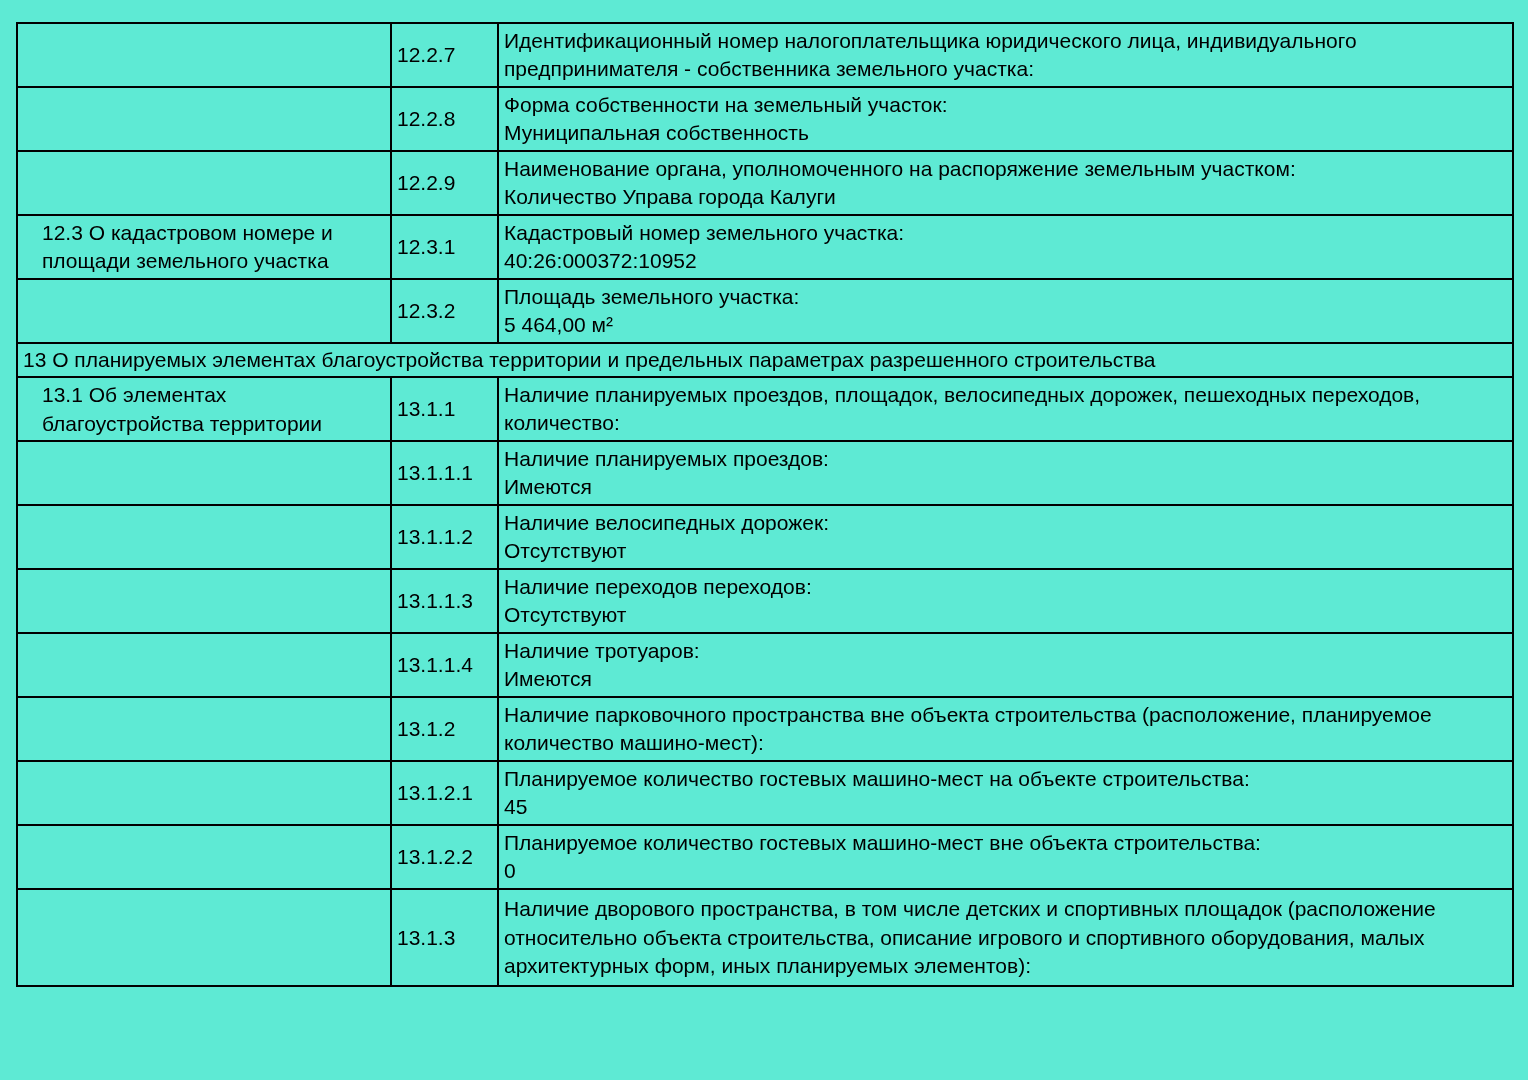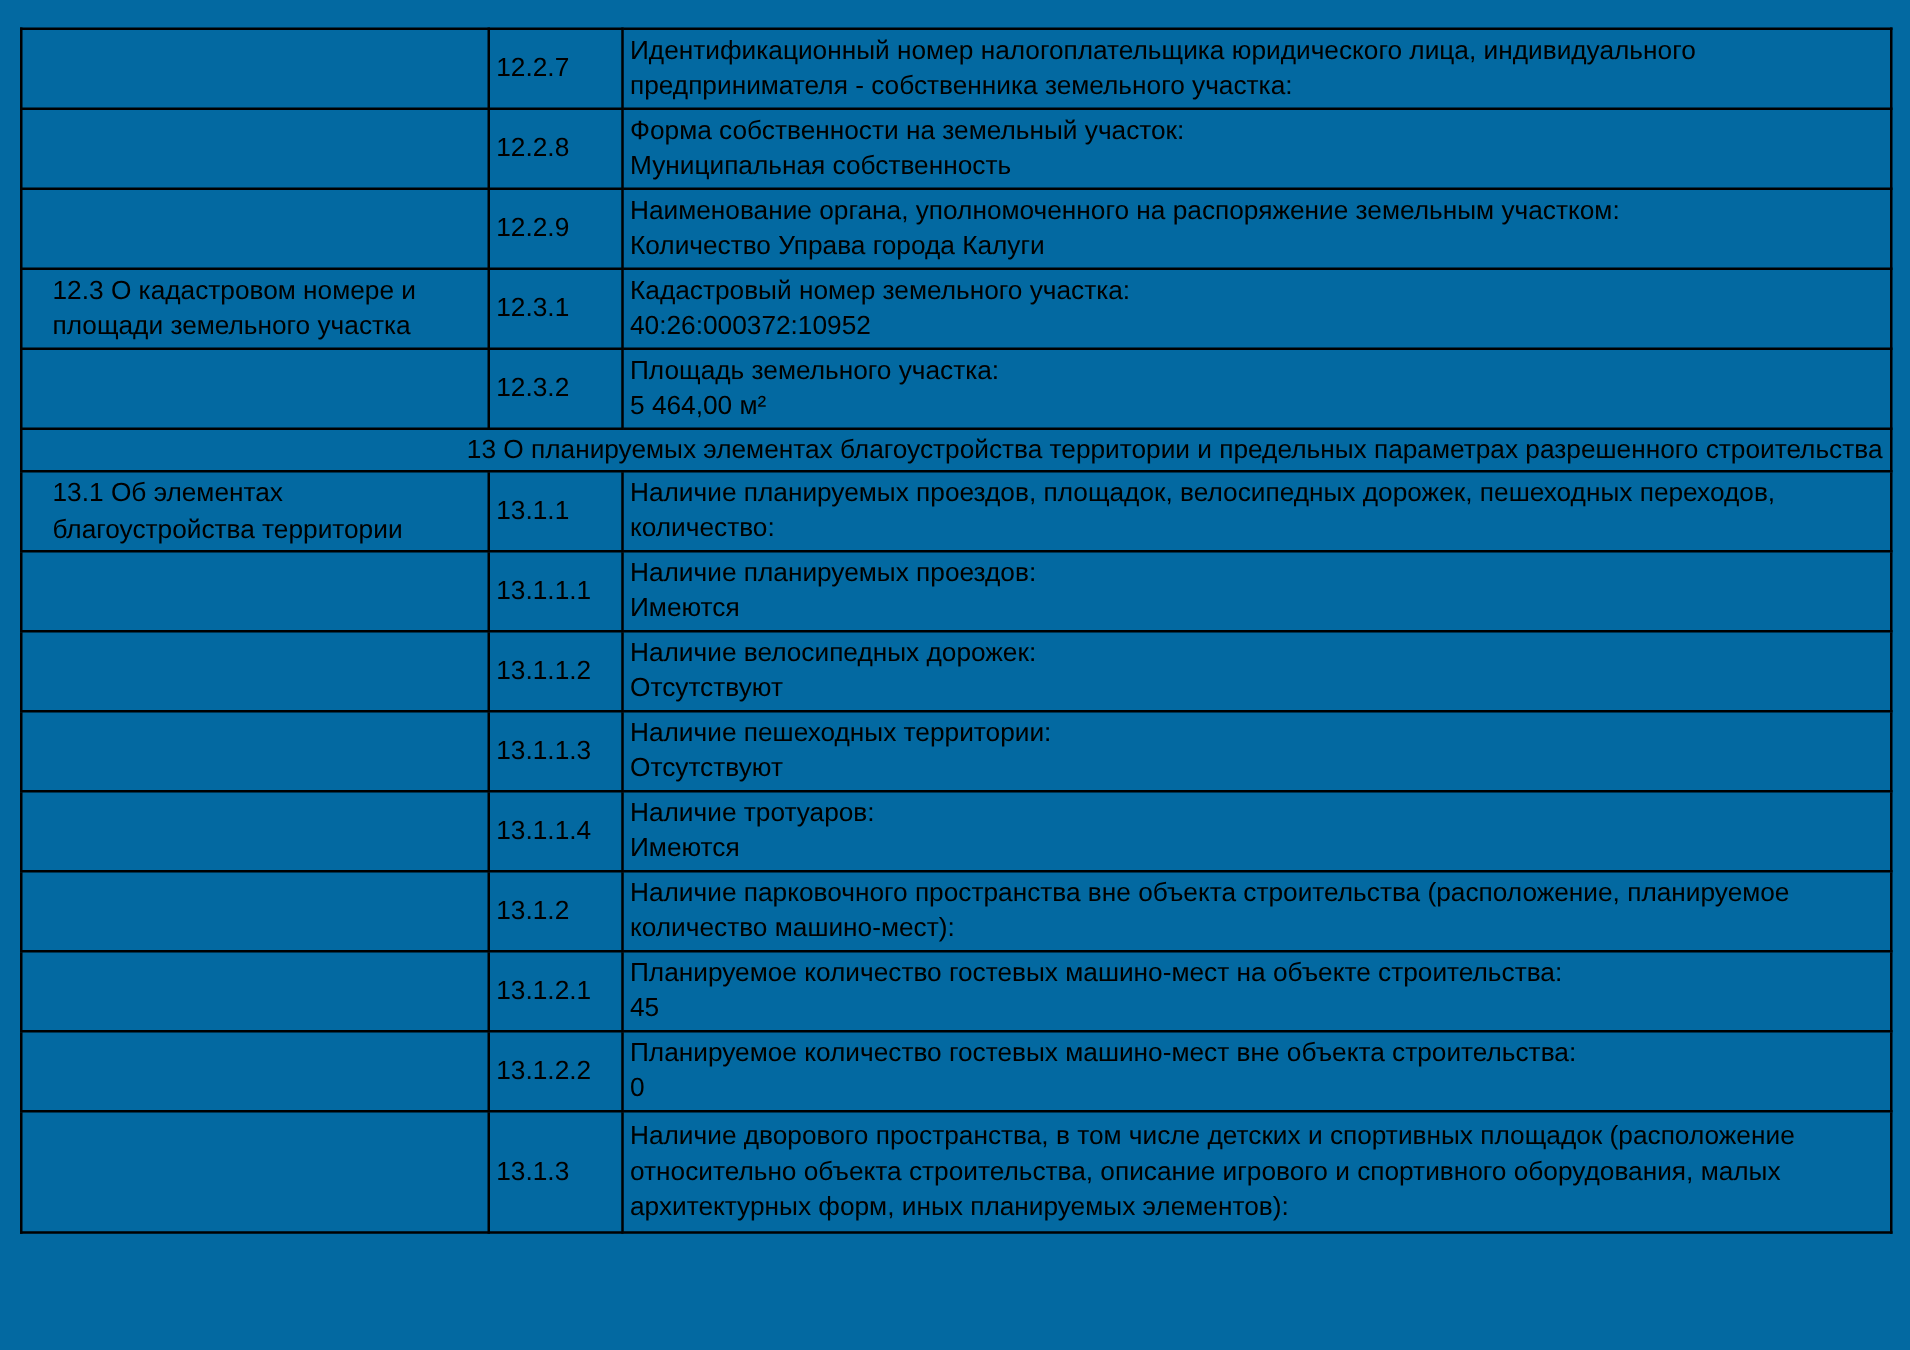--- a/index.html
+++ b/index.html
@@ -5,42 +5,42 @@
   html, body {
     margin: 0;
     padding: 0;
     background: #ffffff;
   }
   .page {
     width: 1528px;
     height: 1080px;
     box-sizing: border-box;
     padding: 22px 16px 0 16px;
-    background: #0369a1;
+    background: #5eead4;
     font-family: "Liberation Sans", sans-serif;
     color: #000000;
   }
   table.decl {
     border-collapse: collapse;
     table-layout: fixed;
     width: 1496px;
   }
   col.c1 { width: 374px; }
   col.c2 { width: 107px; }
   col.c3 { width: 1015px; }
   td {
     border: 2px solid #000000;
     padding: 2px 6px 2px 5px;
     font-size: 21px;
     line-height: 1.35;
     vertical-align: middle;
     overflow: hidden;
     word-wrap: break-word;
   }
-  tr.h1 { height: 33px; text-align: right; }
+  tr.h1 { height: 33px; }
   tr.h2 { height: 64px; }
   tr.h3 { height: 97px; }
   td.c-section { vertical-align: top; padding-top: 3px; padding-left: 24px; }
   td.c-code { }
   td.c-content { }
   .label { font-weight: normal; }
   .value { font-weight: normal; }
   .value:empty { display: none; }
   td.c-header { font-weight: normal; }
 </style>
@@ -129,21 +129,21 @@
         <td class="c-content">
           <div class="label">Наличие велосипедных дорожек:</div>
           <div class="value">Отсутствуют</div>
         </td>
       </tr>
 
       <tr class="h2">
         <td class="c-section"><span></span></td>
         <td class="c-code"><span>13.1.1.3</span></td>
         <td class="c-content">
-          <div class="label">Наличие пешеходных территории:</div>
+          <div class="label">Наличие переходов переходов:</div>
           <div class="value">Отсутствуют</div>
         </td>
       </tr>
 
       <tr class="h2">
         <td class="c-section"><span></span></td>
         <td class="c-code"><span>13.1.1.4</span></td>
         <td class="c-content">
           <div class="label">Наличие тротуаров:</div>
           <div class="value">Имеются</div>

